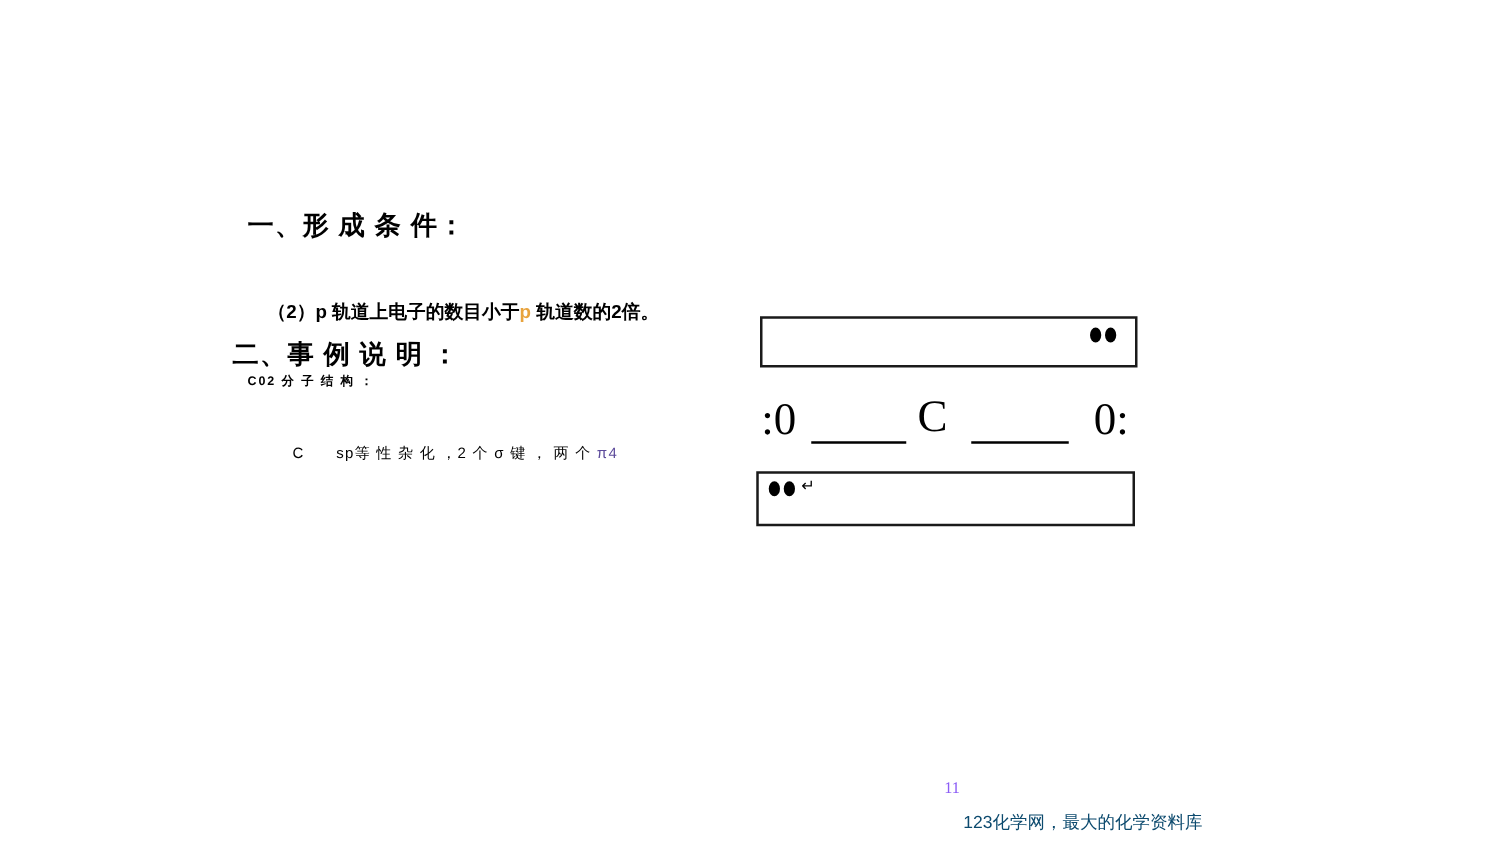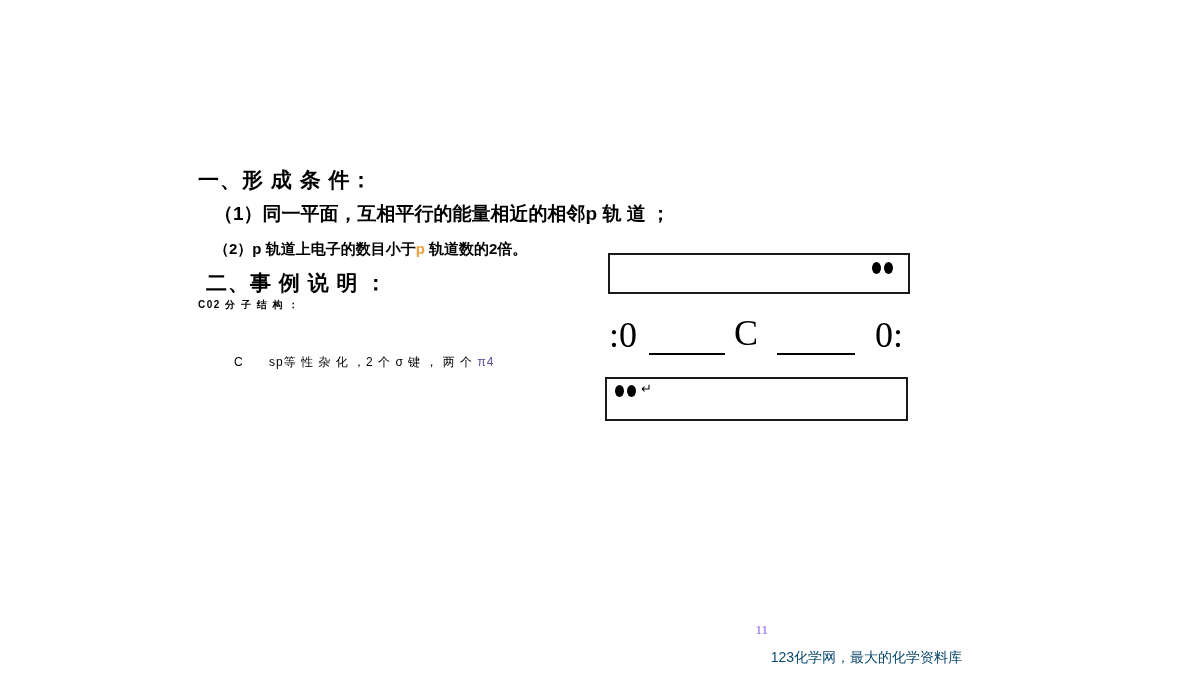--- a/index.html
+++ b/index.html
@@ -45,21 +45,21 @@
     top: 240px;
     font-size: 15px;
     font-weight: bold;
     white-space: nowrap;
   }
   .bullet-2 .orange {
     color: #E8A33D;
   }
   .heading-2 {
     position: absolute;
-    left: 206px;
+    left: 186px;
     top: 269px;
     font-size: 21px;
     font-weight: bold;
     letter-spacing: 1px;
     white-space: nowrap;
   }
   .sub-label {
     position: absolute;
     left: 198px;
     top: 298px;
@@ -192,21 +192,20 @@
     white-space: nowrap;
   }
 </style>
 </head>
 <body>
 
 <div class="slide">
 
   <div class="heading-1">一、形 成 条 件：</div>
 
-  <div class="bullet-1">（1）同一平面，互相平行的能量相近的相邻p 轨 道 ；</div>
 
   <div class="bullet-2"><span>（2）p   轨道上电子的数目小于</span><span class="orange">p</span><span> 轨道数的2倍。</span></div>
 
   <div class="heading-2">二、事 例   说 明 ：</div>
 
   <div class="sub-label">C02   分 子 结 构 ：</div>
 
   <div class="note-line"><span>C</span><span class="spaced">&nbsp;&nbsp;&nbsp;&nbsp;</span><span>sp</span><span>等 性 杂 化 ，2 个  σ  键 ，  两 个  </span><span class="pi4">π4</span></div>
 
   <div class="box box-top"></div>

